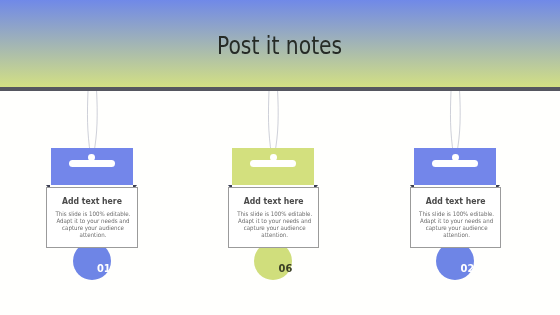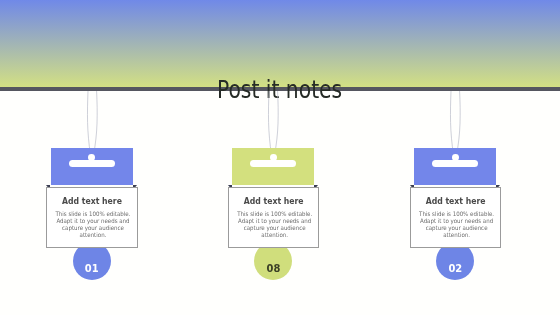--- a/index.html
+++ b/index.html
@@ -6,21 +6,21 @@
   html,body{margin:0;padding:0;}
   body{width:560px;height:315px;overflow:hidden;background:#ffffff;
        font-family:"DejaVu Sans Condensed","DejaVu Sans",sans-serif;
        -webkit-font-smoothing:antialiased;}
   #slide{position:relative;width:560px;height:315px;background:#fffffd;overflow:hidden;}
 
   #header{position:absolute;left:0;top:0;width:560px;height:87px;
           background:linear-gradient(180deg,#7089E8 0%,#D3E083 100%);}
   #headerbar{position:absolute;left:0;top:87px;width:560px;height:4px;background:#55565F;}
   #title{position:absolute;left:0;top:34px;width:560px;text-align:center;
-         font-size:24px;font-weight:400;color:#262B26;line-height:24px;margin-top:44px;}
+         font-size:24px;font-weight:400;color:#262B26;line-height:24px;}
   #title span{display:inline-block;transform:scaleX(0.94);transform-origin:center;}
 
   .card{position:absolute;top:91px;width:140px;height:200px;}
   .threads{position:absolute;left:0;top:0;width:140px;height:70px;overflow:visible;}
 
   .tag{position:absolute;left:29px;top:57px;width:82px;height:37px;}
   .slot{position:absolute;left:18px;top:12px;width:46px;height:6.5px;
         border-radius:3.5px;background:#fff;}
   .hole{position:absolute;left:37.5px;top:6.1px;width:6.8px;height:6.8px;
         border-radius:50%;background:#fff;}
@@ -35,21 +35,21 @@
         border:0.8px solid #9b9b9b;background:#fff;box-sizing:border-box;z-index:2;}
   .h{position:absolute;left:0;top:9.5px;width:100%;text-align:center;
      font-size:8.6px;font-weight:700;color:#4a4a4a;line-height:9px;
      font-family:"DejaVu Sans Condensed","DejaVu Sans",sans-serif;}
   .p{position:absolute;left:5px;top:22px;width:81.6px;text-align:center;
      font-size:6.1px;color:#6d6d6d;line-height:7.2px;font-weight:400;
      font-family:"DejaVu Sans Condensed","DejaVu Sans",sans-serif;}
 
   .badge{position:absolute;left:51px;top:150.5px;width:38px;height:38px;
          border-radius:50%;z-index:1;}
-  .badge .num{position:absolute;left:0;top:20px;width:100%;text-align:center;
+  .badge .num{position:absolute;left:0;top:20px;width:100%;text-align:right;
               font-size:11px;font-weight:700;line-height:13px;}
 </style>
 </head>
 <body>
 
 <div id="slide">
   <div id="header"></div>
   <div id="headerbar"></div>
   <div id="title"><span>Post it notes</span></div>
   <div id="cards">
@@ -77,21 +77,21 @@
           <path d="M66.0 0 C65.2 22 64.8 40 68.6 64.5" fill="none" stroke="#b9bcc9" stroke-width="0.7"></path>
           <path d="M74.6 0 C75.6 22 75.8 42 71.4 64.5" fill="none" stroke="#b9bcc9" stroke-width="0.7"></path>
         </svg>
         <div class="tag" style="background:#D3E07E">
           <div class="slot"></div>
           <div class="hole"></div>
         </div>
         <div class="fold foldL"></div>
         <div class="fold foldR"></div>
         <div class="badge" style="background:#D0DE7C">
-          <div class="num" style="color:#3B4026">08</div>
+          <div class="num" style="color:#3B4026">06</div>
         </div>
         <div class="body">
           <div class="h">Add text here</div>
           <div class="p">This slide is 100% editable. Adapt it to your needs and capture your audience attention.</div>
         </div>
       </div>
       <div class="card" style="left: 385.3px;">
         <svg class="threads" viewBox="0 0 140 70" width="140" height="70">
           <path d="M66.0 0 C65.2 22 64.8 40 68.6 64.5" fill="none" stroke="#b9bcc9" stroke-width="0.7"></path>
           <path d="M74.6 0 C75.6 22 75.8 42 71.4 64.5" fill="none" stroke="#b9bcc9" stroke-width="0.7"></path>

